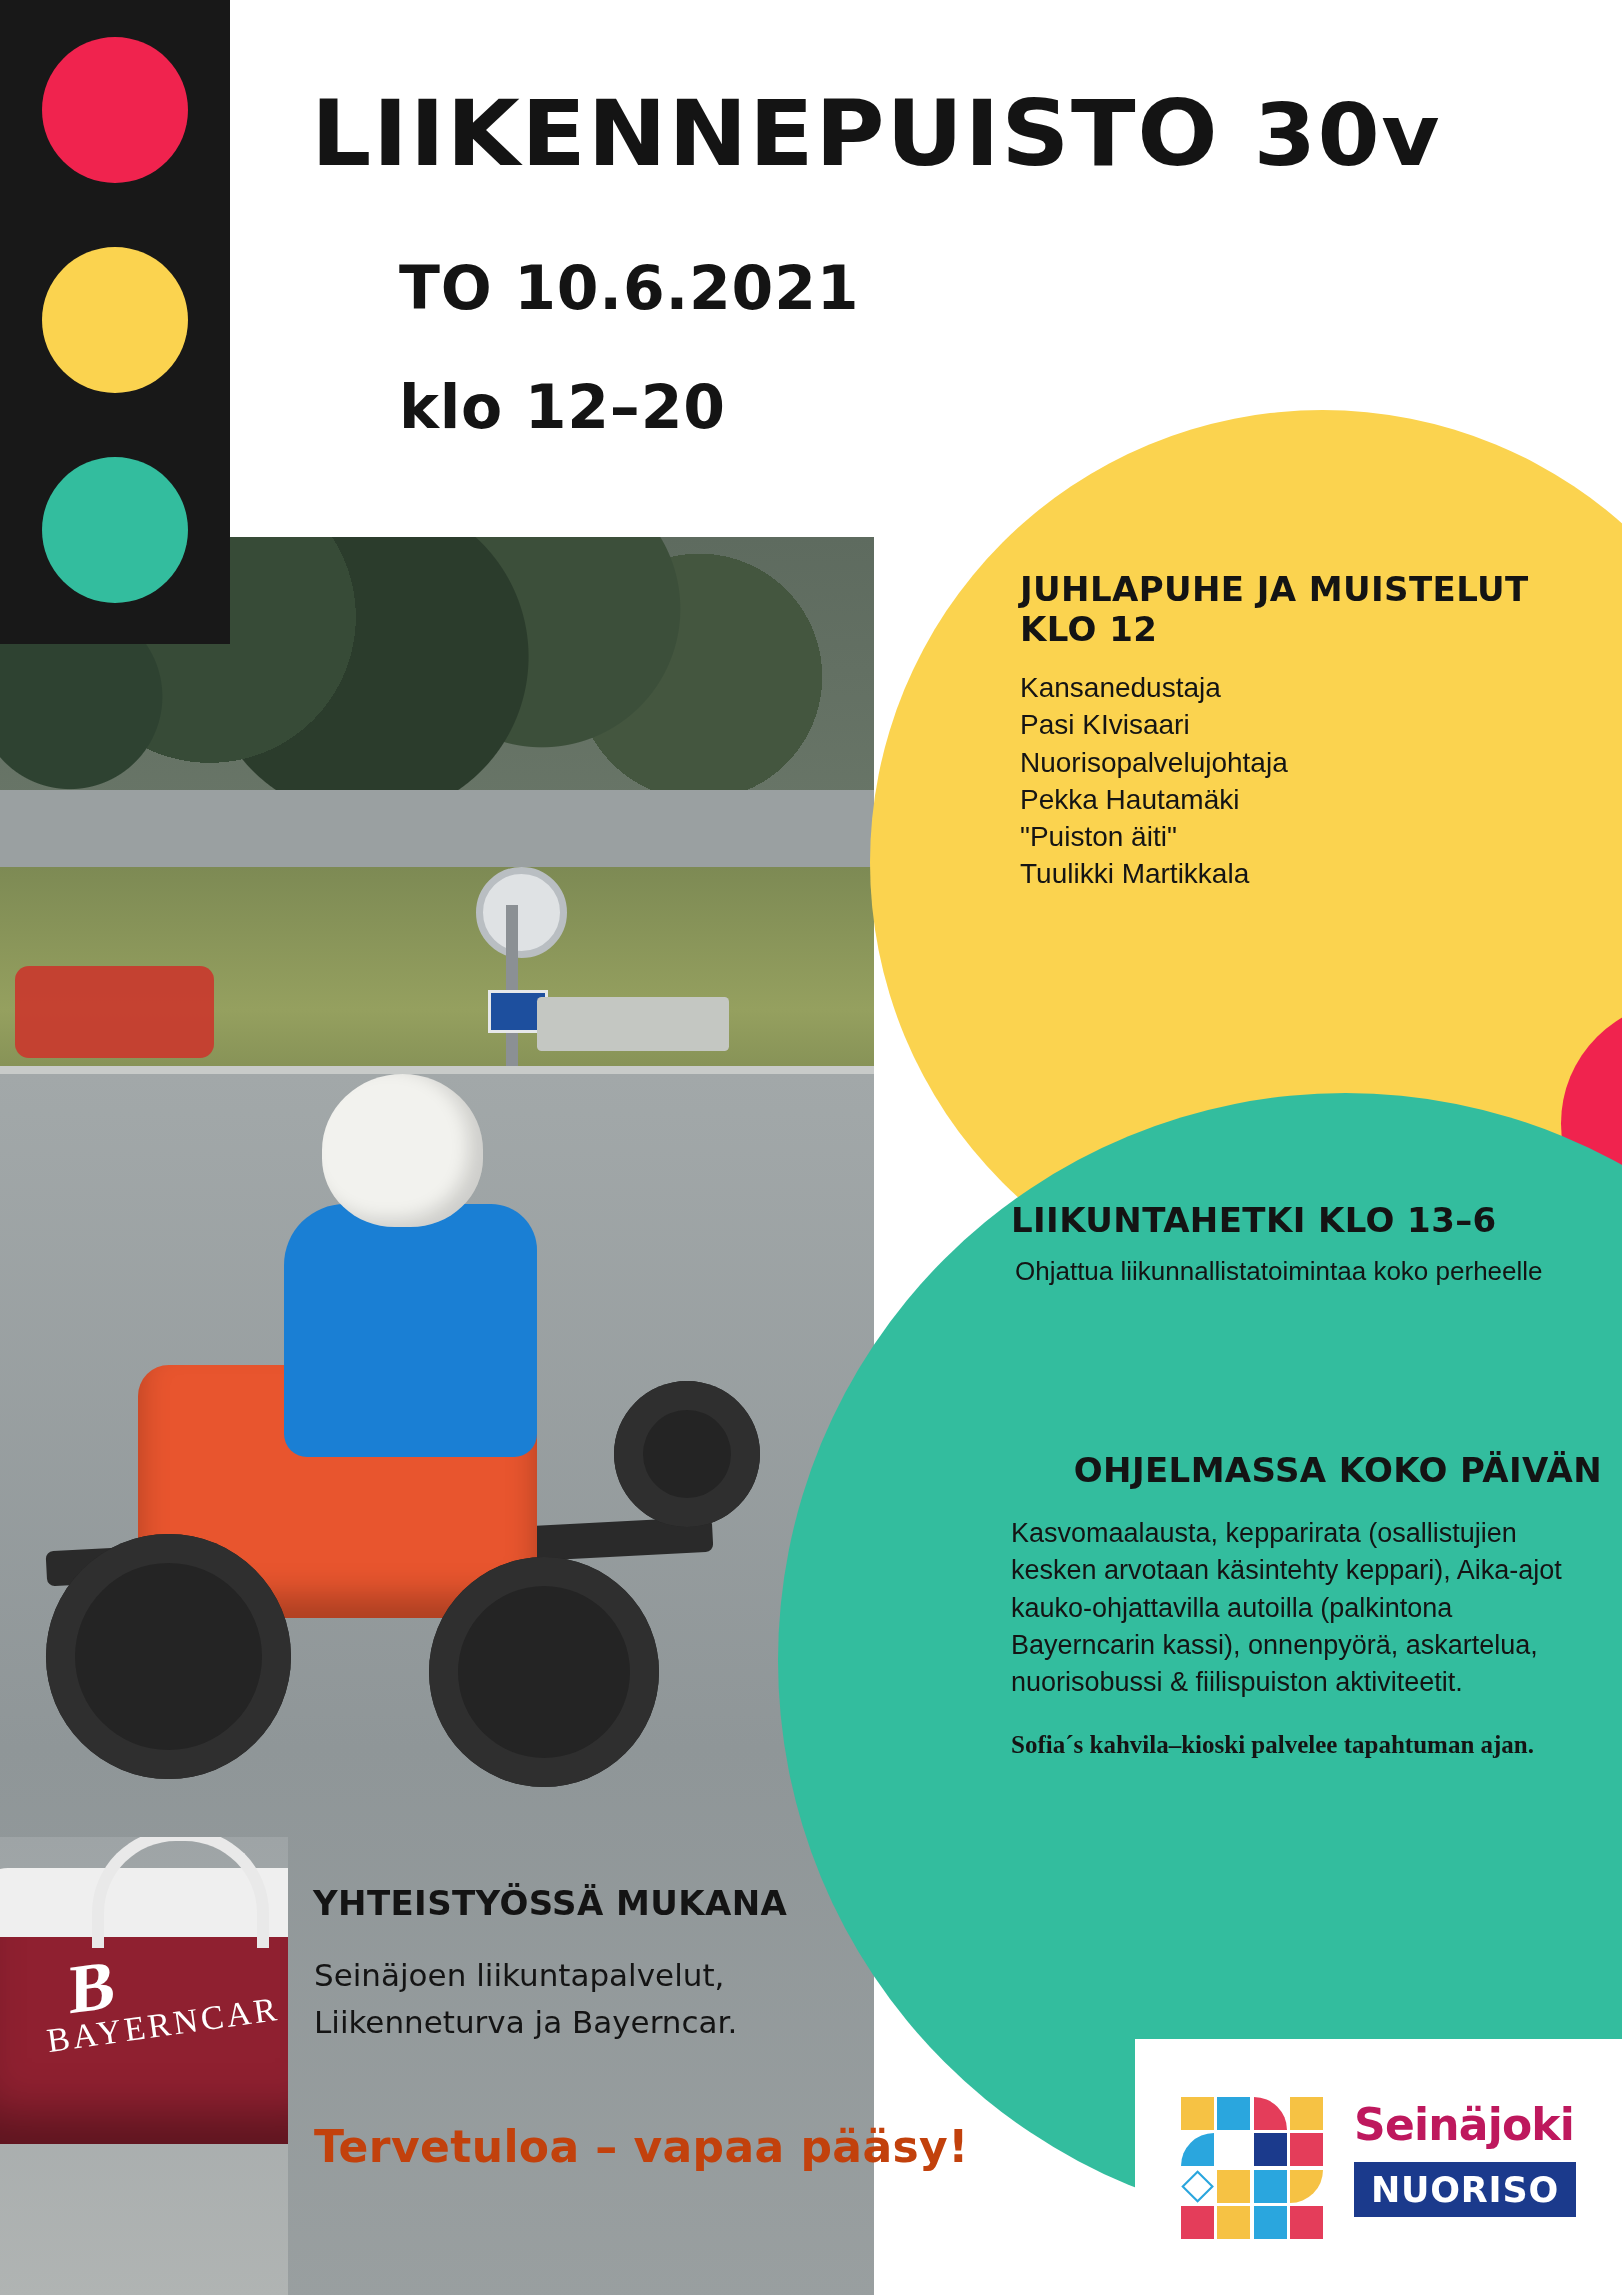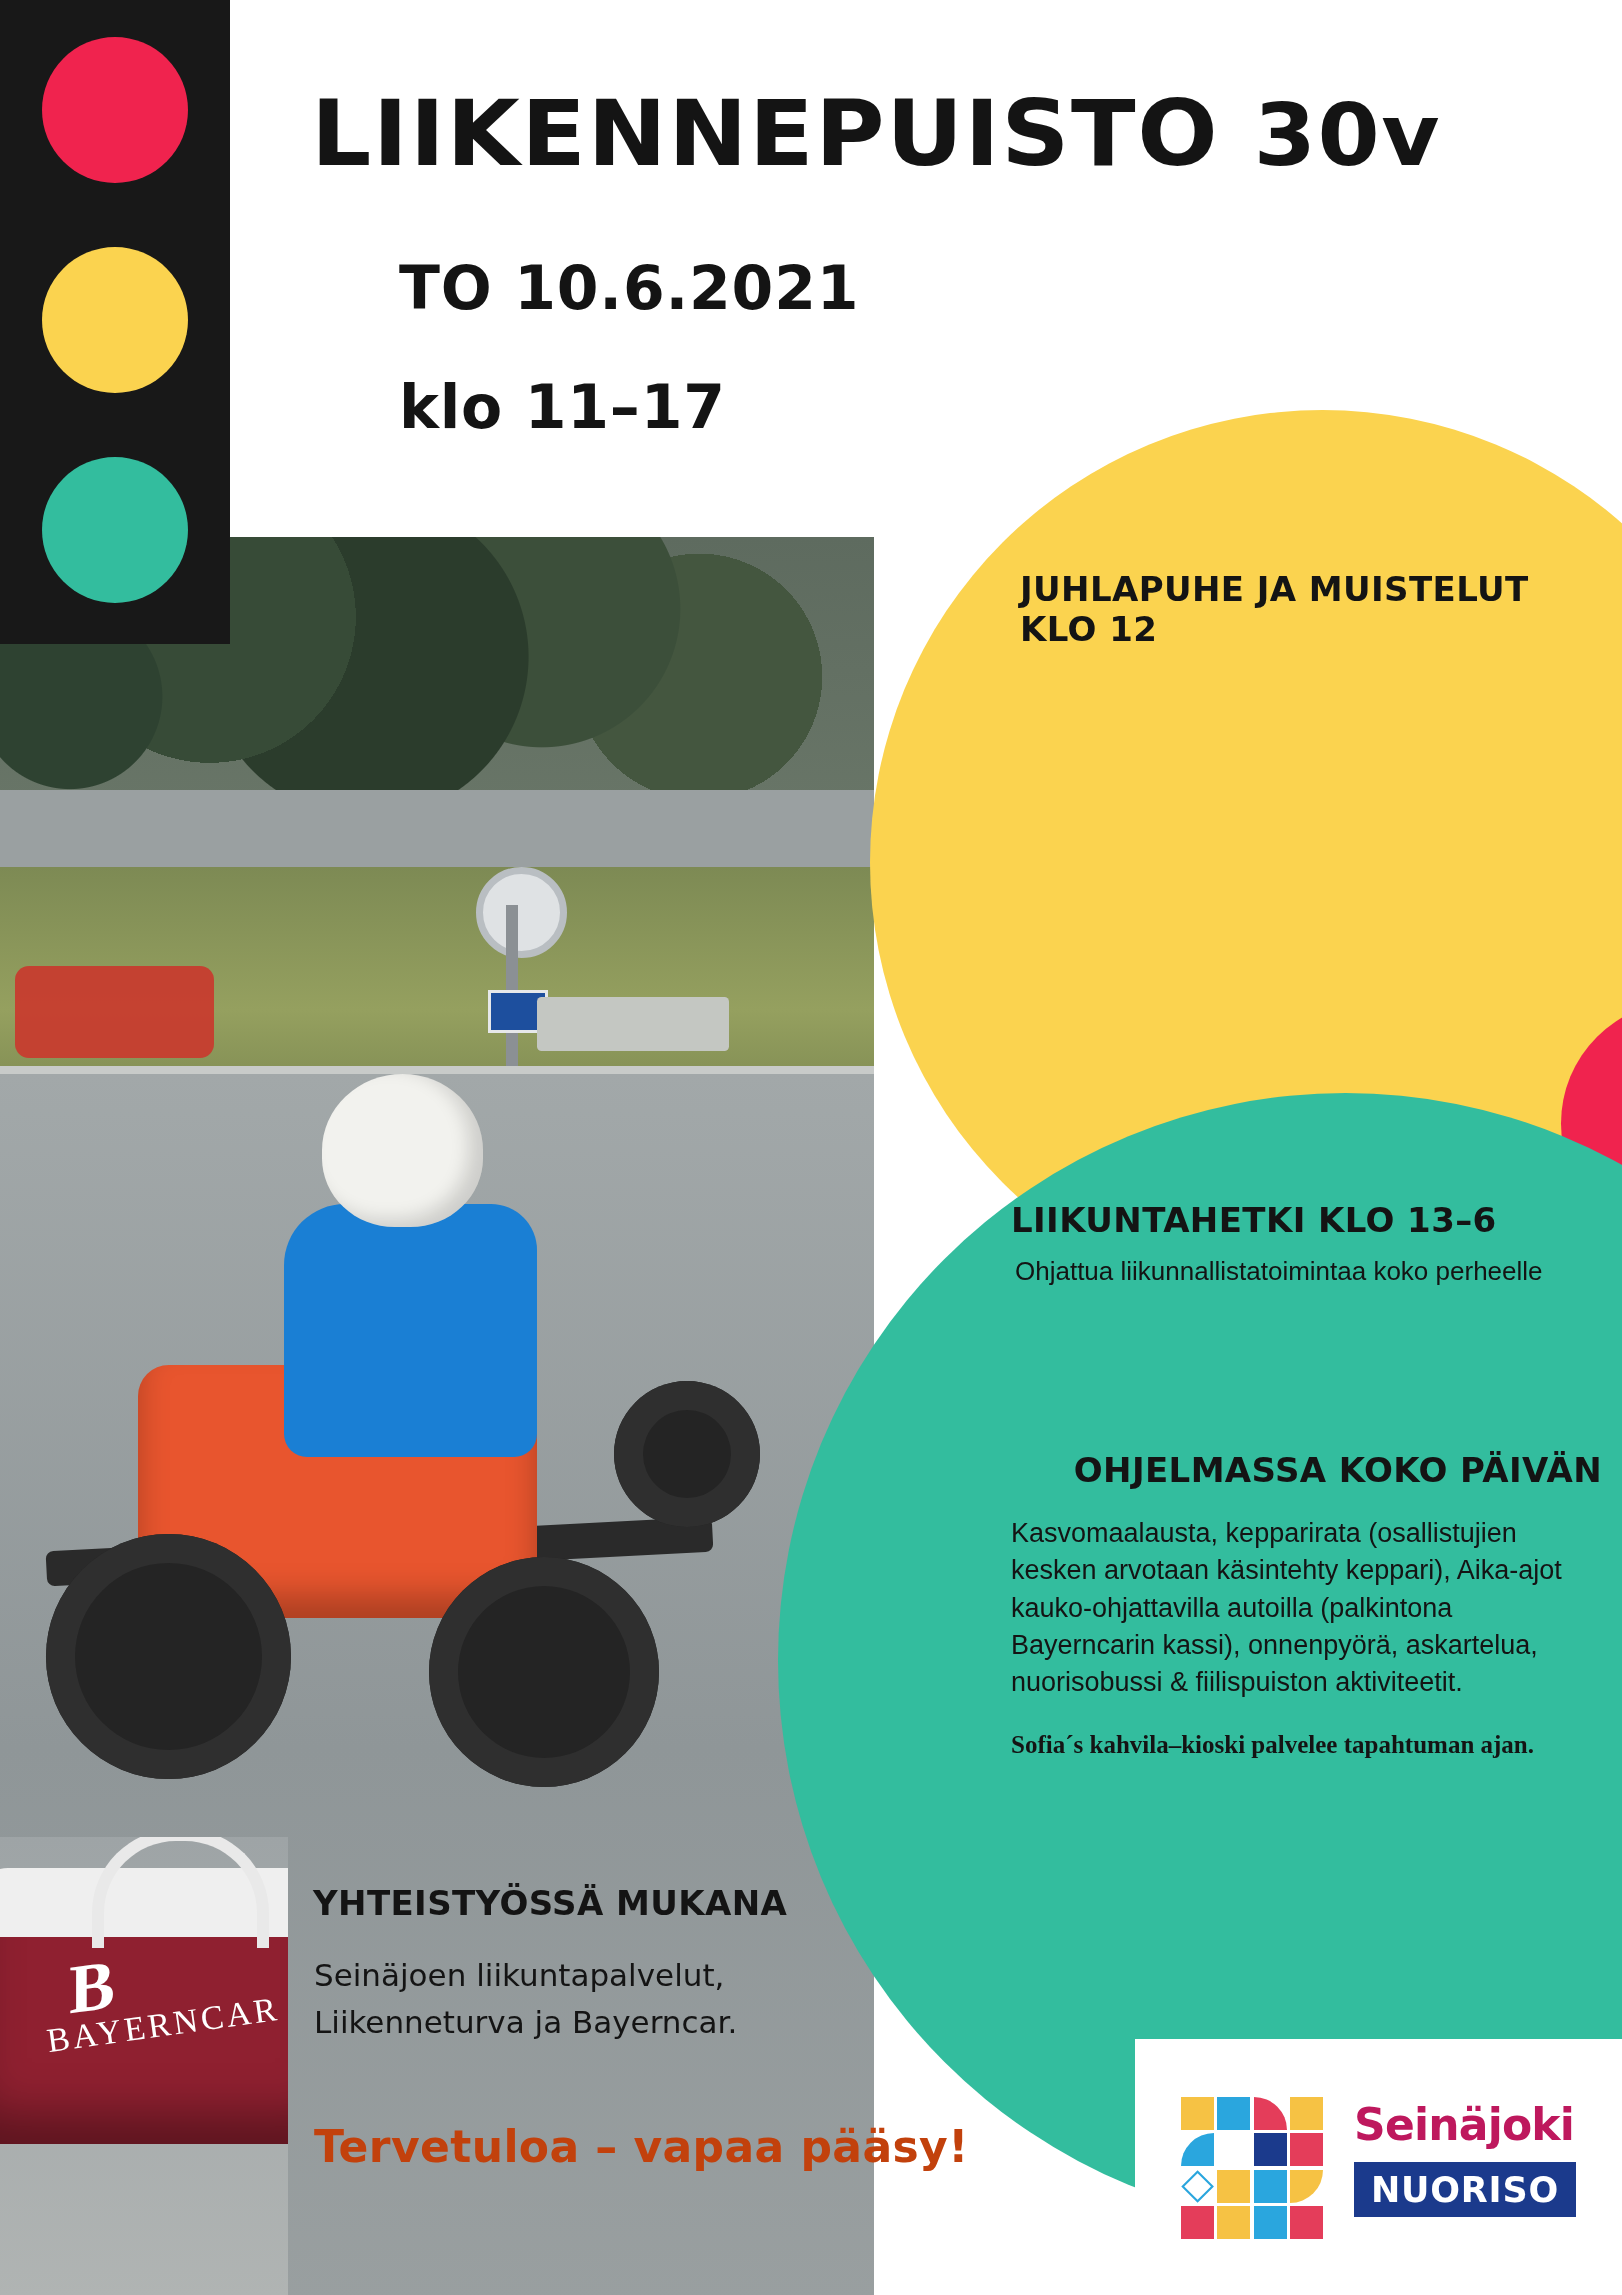--- a/index.html
+++ b/index.html
@@ -416,24 +416,30 @@
   <div class="tl-lamp tl-red"></div>
   <div class="tl-lamp tl-yellow"></div>
   <div class="tl-lamp tl-green"></div>
 </div>
 
 <div class="title">
   <span>LIIKENNEPUISTO</span>
   <span class="years">30v</span>
 </div>
 <div class="subtitle1">TO 10.6.2021</div>
-<div class="subtitle2">klo 11–17</div>
+<div class="subtitle2">klo 12–20</div>
 
 <div class="sec-yellow">
   <h2>JUHLAPUHE JA MUISTELUT KLO 12</h2>
+  <div class="body" style="white-space: pre-line;">Kansanedustaja
+Pasi KIvisaari
+Nuorisopalvelujohtaja
+Pekka Hautamäki
+"Puiston äiti"
+Tuulikki Martikkala</div>
 </div>
 
 <div class="sec-teal-1">
   <h2>LIIKUNTAHETKI KLO 13–6</h2>
   <div class="body">Ohjattua liikunnallistatoimintaa koko perheelle</div>
 </div>
 
 <div class="sec-teal-2">
   <h2>OHJELMASSA KOKO PÄIVÄN</h2>
   <div class="body">Kasvomaalausta, kepparirata (osallistujien kesken arvotaan käsintehty keppari), Aika-ajot kauko-ohjattavilla autoilla (palkintona Bayerncarin kassi), onnenpyörä, askartelua, nuorisobussi &amp; fiilispuiston aktiviteetit.</div>

